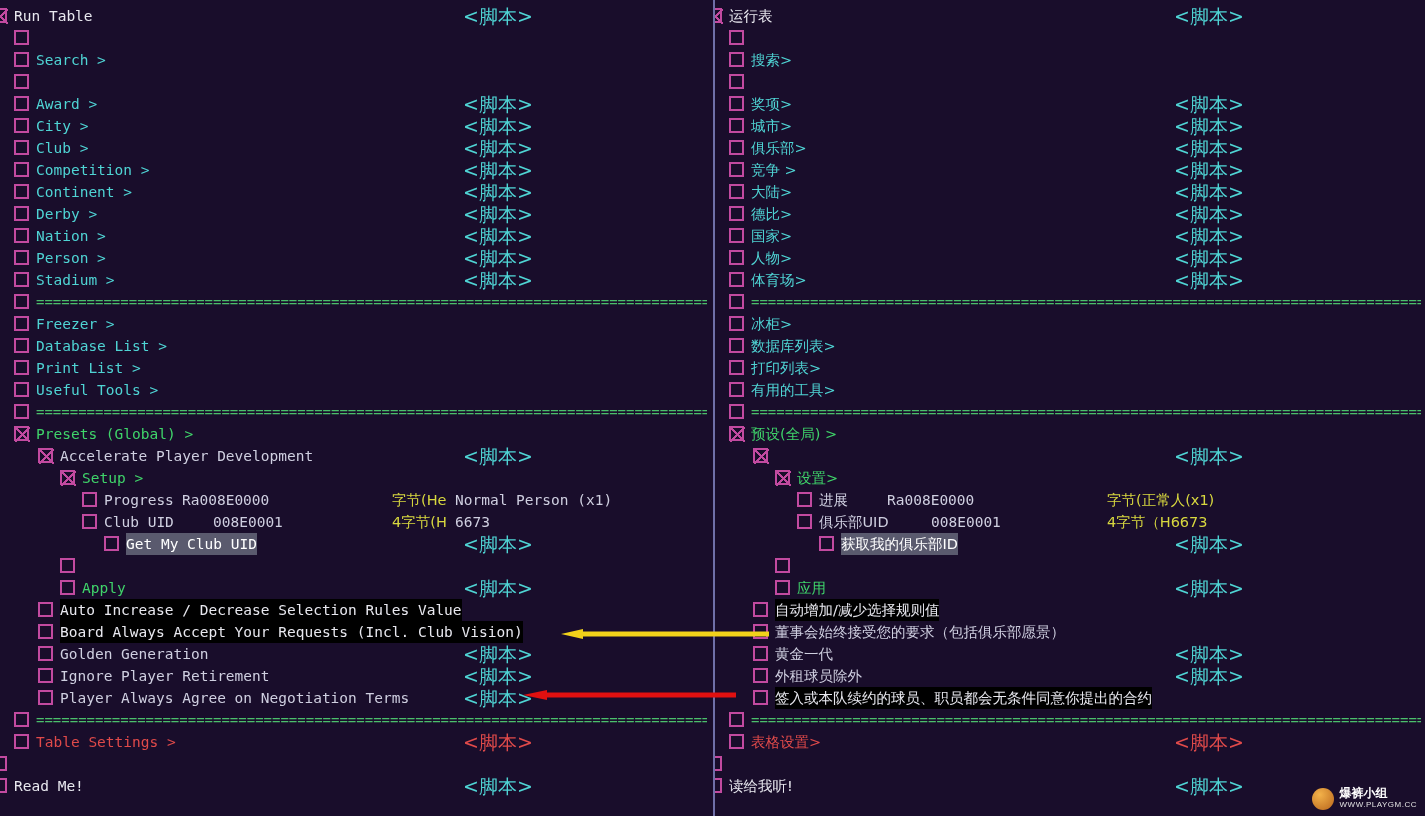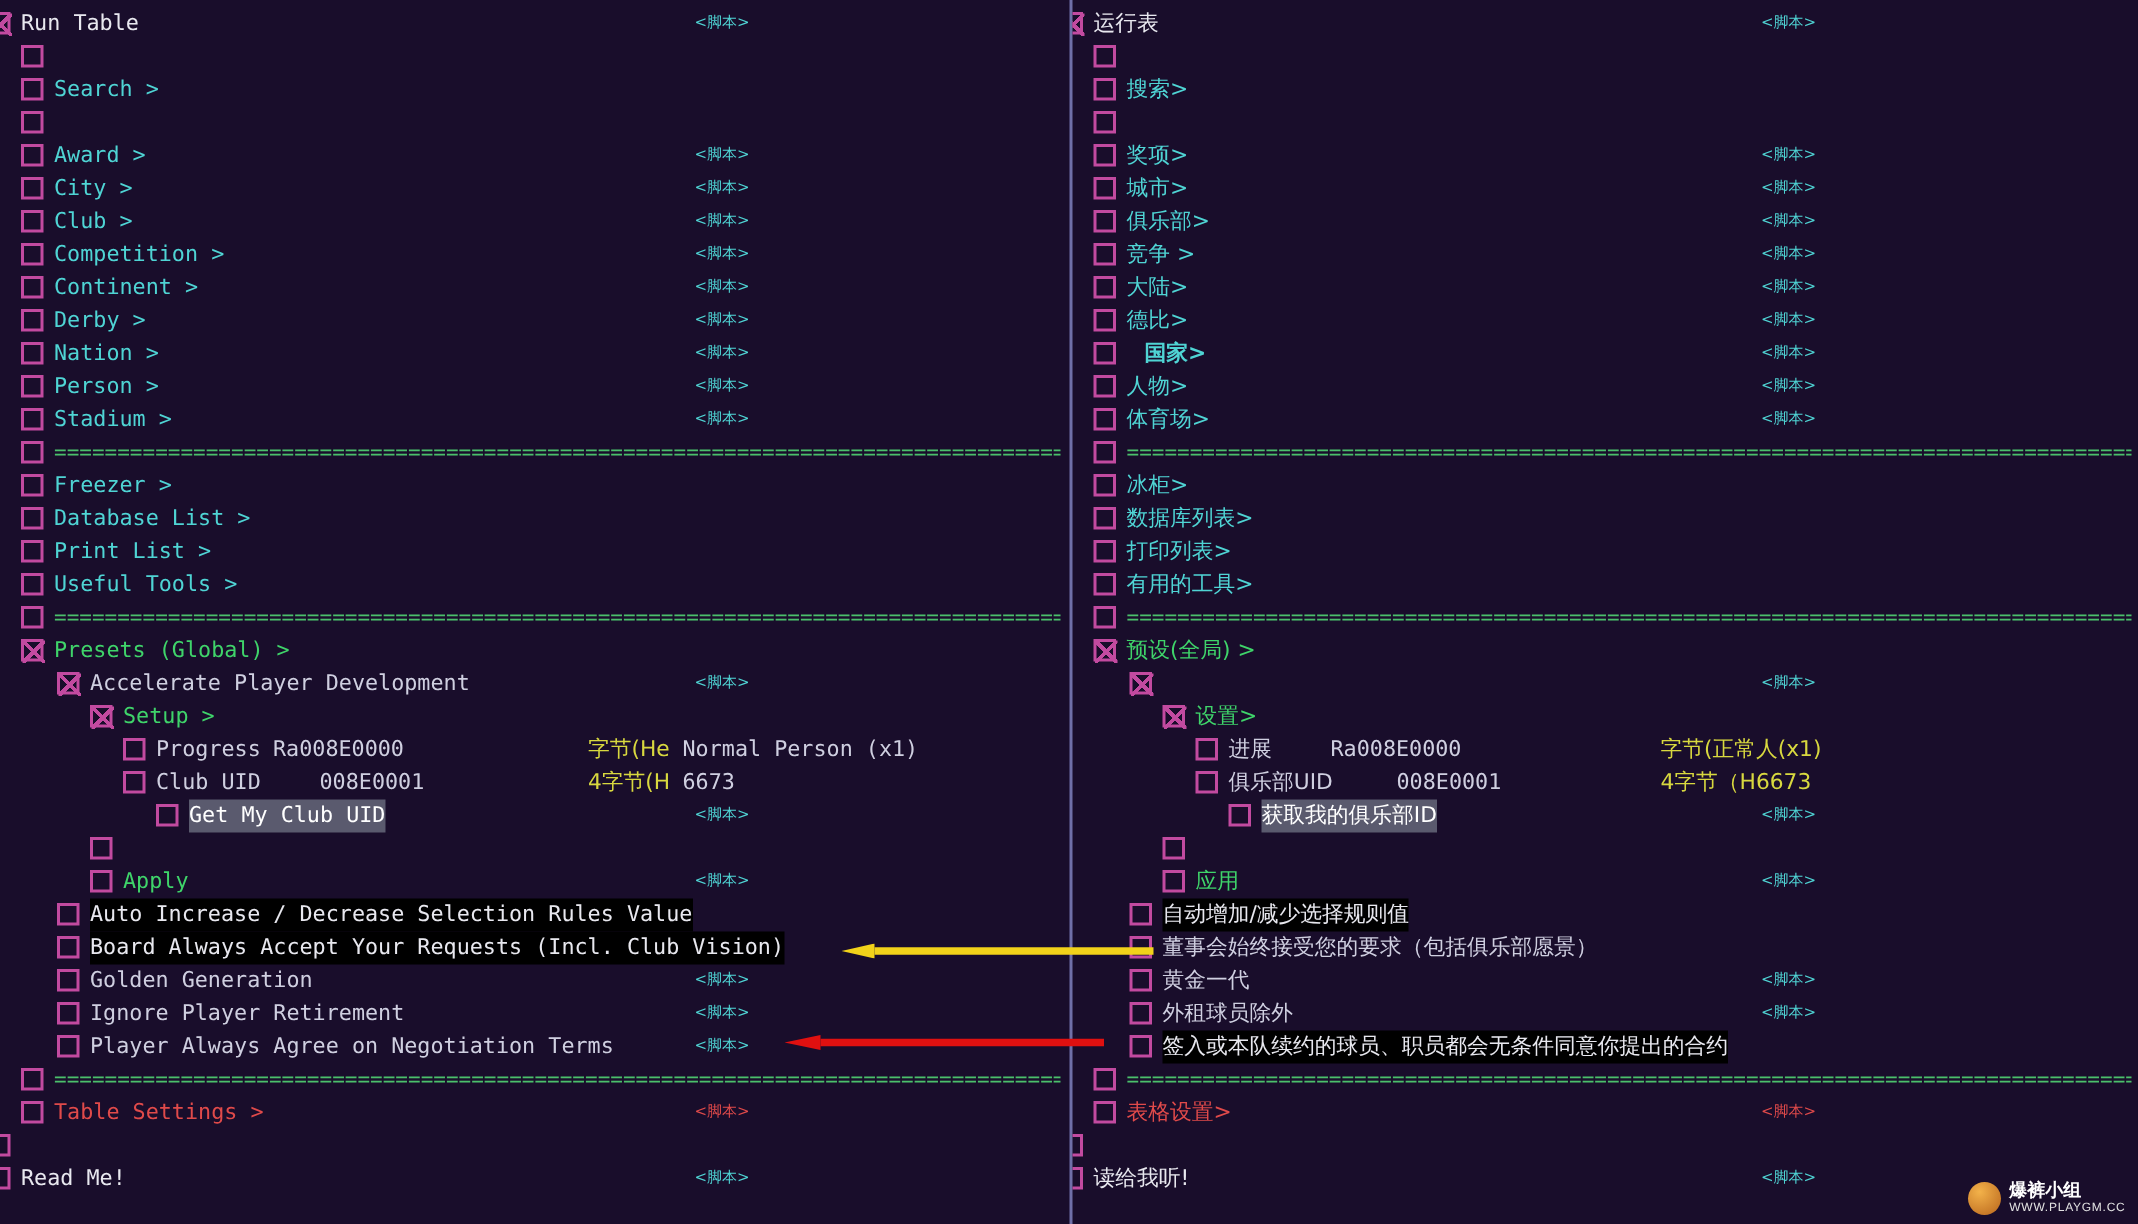--- a/index.html
+++ b/index.html
@@ -9,21 +9,21 @@
   .pane-left{left:0;width:793px;background:#190d2b;}
   .pane-right{left:713px;width:712px;background:#190d2b;border-left:2px solid #6f6fa8;}
   .row{position:relative;height:22px;line-height:22px;white-space:nowrap;font-size:14.5px;}
   .cb{position:absolute;width:15px;height:15px;border:2px solid #c24aa0;box-sizing:border-box;top:3px;background:transparent;}
   .cb.checked::before{content:"";position:absolute;left:-1px;top:-1px;width:15px;height:15px;
     background:
       linear-gradient(to bottom right, transparent calc(50% - 1.2px), #c24aa0 calc(50% - 1.2px), #c24aa0 calc(50% + 1.2px), transparent calc(50% + 1.2px)),
       linear-gradient(to bottom left, transparent calc(50% - 1.2px), #c24aa0 calc(50% - 1.2px), #c24aa0 calc(50% + 1.2px), transparent calc(50% + 1.2px));
   }
   .lbl{position:absolute;top:0;}
-  .scr{position:absolute;top:0;font-size:10px;}
+  .scr{position:absolute;top:0;font-size:19px;}
   .dash{position:absolute;top:0;color:#4bbf6b;letter-spacing:0px;font-size:14px;overflow:hidden;}
   .c-white{color:#e8e8ef;}
   .c-cyan{color:#4fd4d4;}
   .c-green{color:#3fd46a;}
   .c-grey{color:#cfcfe0;}
   .c-yellow{color:#d8d83f;}
   .c-red{color:#e04a4a;}
   .c-scr{color:#4fd4d4;}
   .c-scr-red{color:#e04a4a;}
   .hl-black{background:#000;color:#e8e8ef;}
@@ -249,21 +249,21 @@
         <span class="lbl c-cyan cn" style="left: 36px;">大陆&gt;</span>
         <span class="scr c-scr cn" style="left: 459px;">&lt;脚本&gt;</span>
       </div>
       <div class="row" style="position: absolute; left: 0px; top: 203px; width: 712px;">
         <div class="cb" style="left: 14px;"></div>
         <span class="lbl c-cyan cn" style="left: 36px; text-align: center;">德比&gt;</span>
         <span class="scr c-scr cn" style="left: 459px;">&lt;脚本&gt;</span>
       </div>
       <div class="row" style="position: absolute; left: 0px; top: 225px; width: 712px;">
         <div class="cb" style="left: 14px;"></div>
-        <span class="lbl c-cyan cn" style="left: 48px; font-weight: bold;">国家&gt;</span>
+        <span class="lbl c-cyan cn" style="left: 36px;">国家&gt;</span>
         <span class="scr c-scr cn" style="left: 459px;">&lt;脚本&gt;</span>
       </div>
       <div class="row" style="position: absolute; left: 0px; top: 247px; width: 712px;">
         <div class="cb" style="left: 14px;"></div>
         <span class="lbl c-cyan cn" style="left: 36px;">人物&gt;</span>
         <span class="scr c-scr cn" style="left: 459px;">&lt;脚本&gt;</span>
       </div>
       <div class="row" style="position: absolute; left: 0px; top: 269px; width: 712px;">
         <div class="cb" style="left: 14px;"></div>
         <span class="lbl c-cyan cn" style="left: 36px;">体育场&gt;</span>

